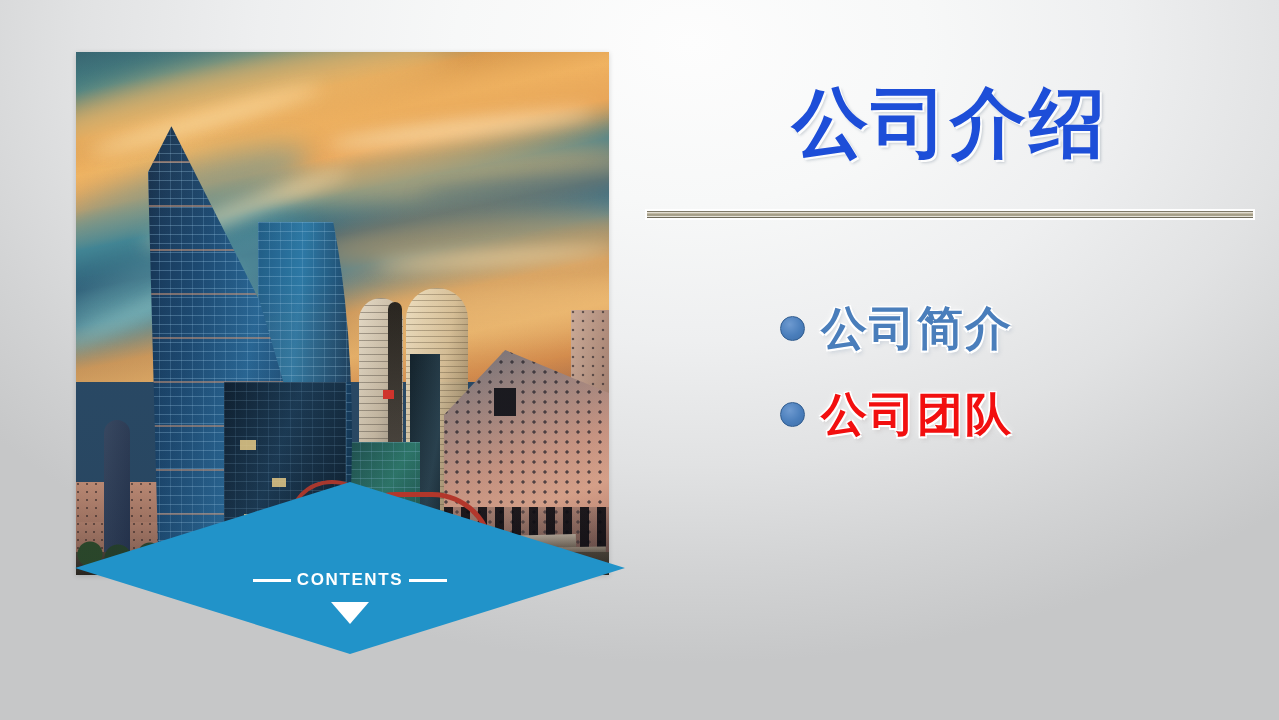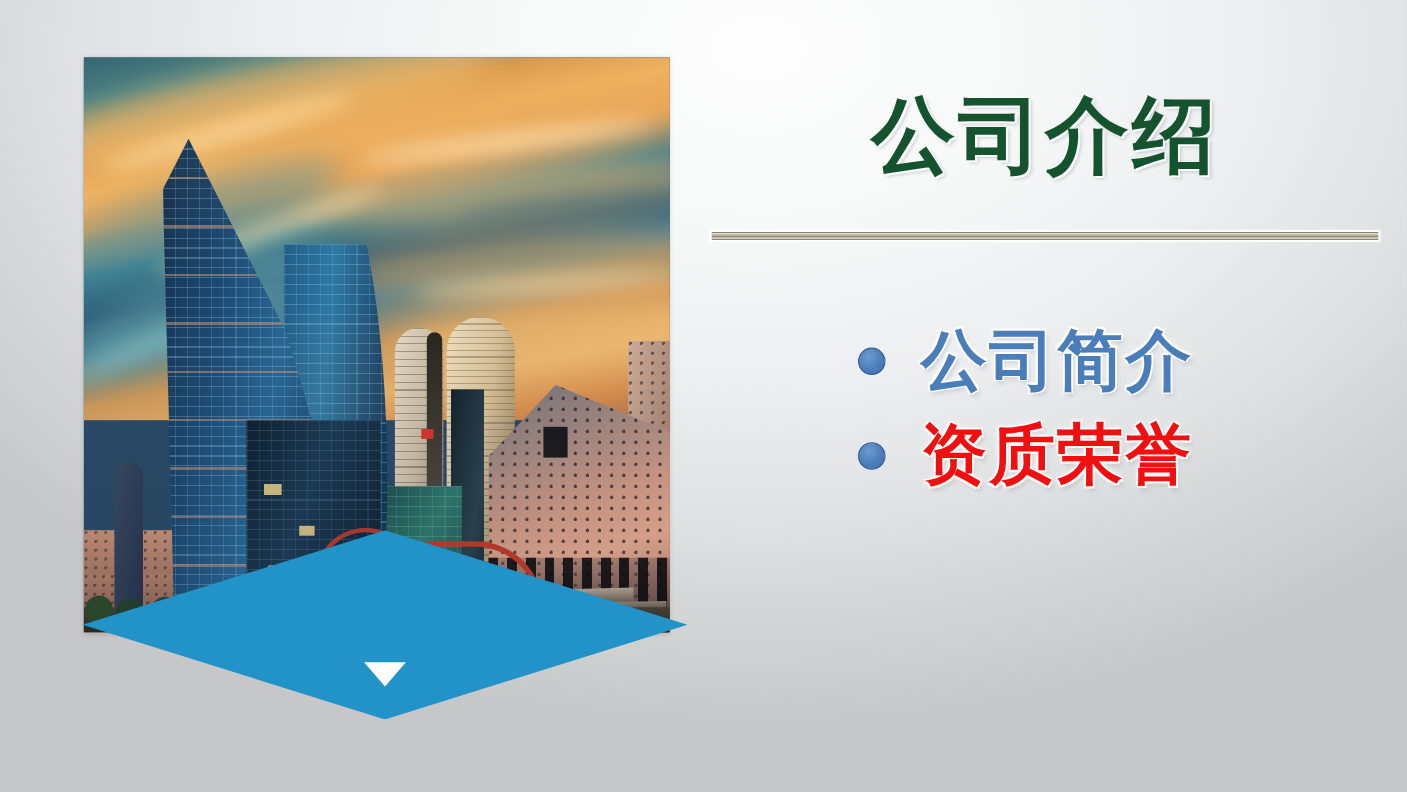--- a/index.html
+++ b/index.html
@@ -364,21 +364,21 @@
     border-top: 22px solid #ffffff;
   }
 
   
   #title {
     position: absolute;
     left: 645px;
     top: 80px;
     width: 610px;
     text-align: center;
-    color: #14532d;
+    color: #1d4ed8;
     font-size: 76px;
     font-weight: bold;
     letter-spacing: 3px;
     line-height: 1.12;
     font-family: "DejaVu Sans", sans-serif;
     text-shadow: 2px 2px 0 rgba(255,255,255,.95), 3px 3px 3px rgba(90,110,130,.30);
     white-space: nowrap;
   }
 
   #divider {
@@ -414,22 +414,22 @@
   .bullet-dot {
     width: 25px;
     height: 25px;
     border-radius: 50%;
     background: radial-gradient(circle at 38% 32%, #6e9ad0 0%, #4a7ebb 55%, #3e6ea8 100%);
     border: 1px solid #2f5b8e;
     box-sizing: border-box;
     flex: 0 0 auto;
   }
   .bullet-label {
-    margin-left: 32px;
-    font-size: 60px;
+    margin-left: 16px;
+    font-size: 46px;
     font-weight: bold;
     letter-spacing: 2px;
     line-height: 1;
     font-family: "DejaVu Sans", sans-serif;
     white-space: nowrap;
   }
   .bullet-label.blue {
     color: #4a7ebb;
     text-shadow:
       -1.5px -1.5px 0 #ffffff,
@@ -531,32 +531,37 @@
       <div id="bridge-deck2"></div>
 
       <div id="ground"></div>
       <div id="trees"></div>
 
       <div id="photo-grade"></div>
     </div>
   </div>
 
   <div id="diamond">
+    <div id="badge-contents-row">
+      <span class="badge-rule"></span>
+      <span id="badge-contents">CONTENTS</span>
+      <span class="badge-rule"></span>
+    </div>
     <div id="badge-caret"></div>
   </div>
 
   <div id="title">公司介绍</div>
 
   <div id="divider">
     <div id="divider-inner"></div>
   </div>
 
   <div id="bullets">
     <div class="bullet-row">
       <span class="bullet-dot"></span>
       <span class="bullet-label blue">公司简介</span>
     </div>
     <div class="bullet-row">
       <span class="bullet-dot"></span>
-      <span class="bullet-label red">资质荣誉</span>
+      <span class="bullet-label red">公司团队</span>
     </div>
   </div>
 </div>
 
 </body></html>

